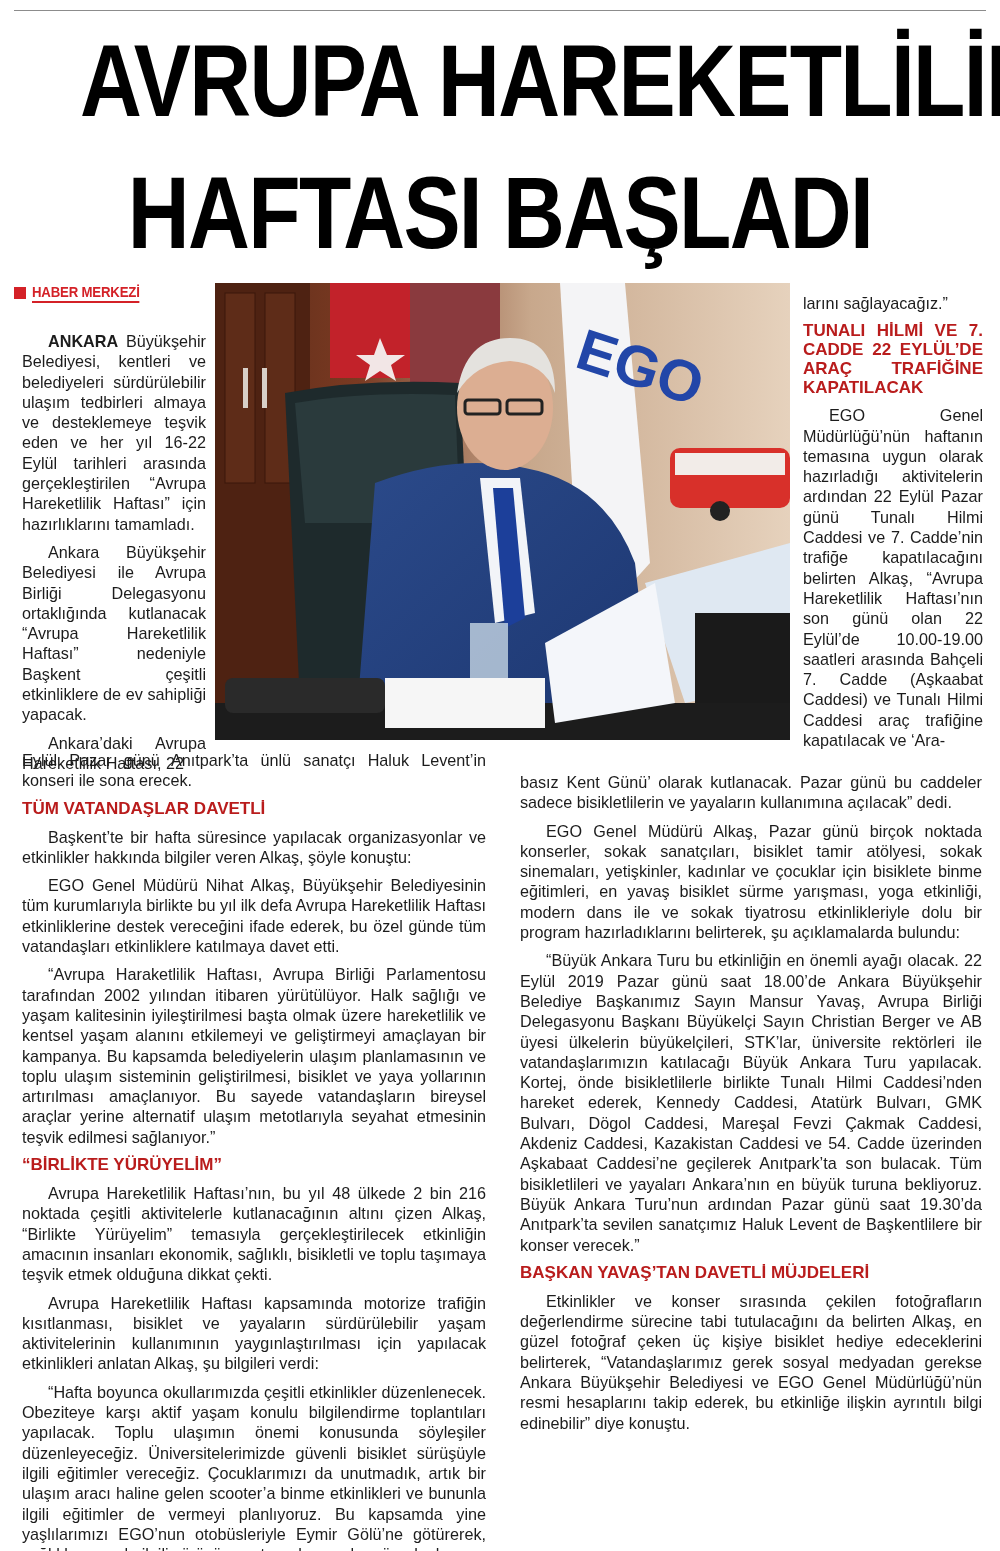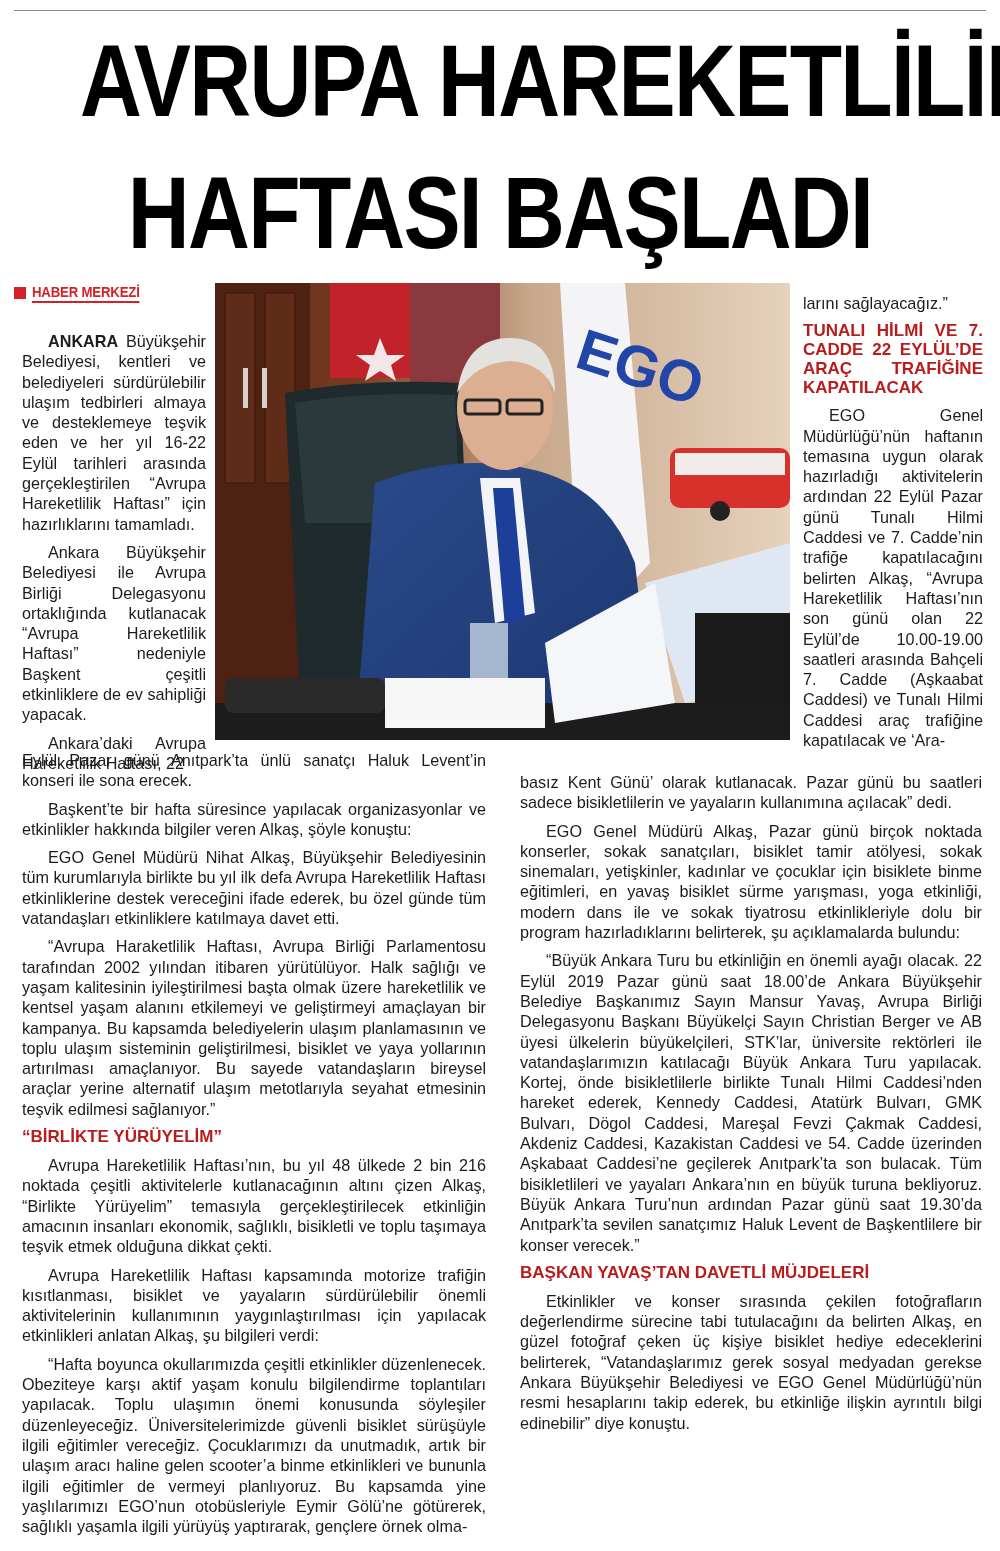--- a/index.html
+++ b/index.html
@@ -99,34 +99,35 @@
 </div>
 
 <div class="col-left-narrow body-text">
   <p><span class="lead">ANKARA</span><span> Büyükşehir Belediyesi, kentleri ve belediyeleri sürdürülebilir ulaşım tedbirleri almaya ve desteklemeye teşvik eden ve her yıl 16-22 Eylül tarihleri arasında gerçekleştirilen “Avrupa Hareketlilik Haftası” için hazırlıklarını tamamladı.</span></p>
   <p>Ankara Büyükşehir Belediyesi ile Avrupa Birliği Delegasyonu ortaklığında kutlanacak “Avrupa Hareketlilik Haftası” nedeniyle Başkent çeşitli etkinliklere de ev sahipliği yapacak.</p>
   <p>Ankara’daki Avrupa Hareketlilik Haftası, 22</p>
 </div>
 
 <div class="col-left-wide body-text">
   <p class="noindent">Eylül Pazar günü Anıtpark’ta ünlü sanatçı Haluk Levent’in konseri ile sona erecek.</p>
+  <p class="sub">TÜM VATANDAŞLAR DAVETLİ</p>
   <p>Başkent’te bir hafta süresince yapılacak organizasyonlar ve etkinlikler hakkında bilgiler veren Alkaş, şöyle konuştu:</p>
   <p>EGO Genel Müdürü Nihat Alkaş, Büyükşehir Belediyesinin tüm kurumlarıyla birlikte bu yıl ilk defa Avrupa Hareketlilik Haftası etkinliklerine destek vereceğini ifade ederek, bu özel günde tüm vatandaşları etkinliklere katılmaya davet etti.</p>
   <p>“Avrupa Haraketlilik Haftası, Avrupa Birliği Parlamentosu tarafından 2002 yılından itibaren yürütülüyor. Halk sağlığı ve yaşam kalitesinin iyileştirilmesi başta olmak üzere hareketlilik ve kentsel yaşam alanını etkilemeyi ve geliştirmeyi amaçlayan bir kampanya. Bu kapsamda belediyelerin ulaşım planlamasının ve toplu ulaşım sisteminin geliştirilmesi, bisiklet ve yaya yollarının artırılması amaçlanıyor. Bu sayede vatandaşların bireysel araçlar yerine alternatif ulaşım metotlarıyla seyahat etmesinin teşvik edilmesi sağlanıyor.”</p>
   <p class="sub">“BİRLİKTE YÜRÜYELİM”</p>
   <p>Avrupa Hareketlilik Haftası’nın, bu yıl 48 ülkede 2 bin 216 noktada çeşitli aktivitelerle kutlanacağının altını çizen Alkaş, “Birlikte Yürüyelim” temasıyla gerçekleştirilecek etkinliğin amacının insanları ekonomik, sağlıklı, bisikletli ve toplu taşımaya teşvik etmek olduğuna dikkat çekti.</p>
-  <p>Avrupa Hareketlilik Haftası kapsamında motorize trafiğin kısıtlanması, bisiklet ve yayaların sürdürülebilir önemli aktivitelerinin kullanımının yaygınlaştırılması için yapılacak etkinlikleri anlatan Alkaş, şu bilgileri verdi:</p>
+  <p>Avrupa Hareketlilik Haftası kapsamında motorize trafiğin kısıtlanması, bisiklet ve yayaların sürdürülebilir yaşam aktivitelerinin kullanımının yaygınlaştırılması için yapılacak etkinlikleri anlatan Alkaş, şu bilgileri verdi:</p>
   <p>“Hafta boyunca okullarımızda çeşitli etkinlikler düzenlenecek. Obeziteye karşı aktif yaşam konulu bilgilendirme toplantıları yapılacak. Toplu ulaşımın önemi konusunda söyleşiler düzenleyeceğiz. Üniversitelerimizde güvenli bisiklet sürüşüyle ilgili eğitimler vereceğiz. Çocuklarımızı da unutmadık, artık bir ulaşım aracı haline gelen scooter’a binme etkinlikleri ve bununla ilgili eğitimler de vermeyi planlıyoruz. Bu kapsamda yine yaşlılarımızı EGO’nun otobüsleriyle Eymir Gölü’ne götürerek, sağlıklı yaşamla ilgili yürüyüş yaptırarak, gençlere örnek olma-</p>
 </div>
 
 <div class="col-right-narrow body-text">
   <p class="noindent">larını sağlayacağız.”</p>
   <p class="sub sub-narrow">TUNALI HİLMİ VE 7. CADDE 22 EYLÜL’DE ARAÇ TRAFİĞİNE KAPATILACAK</p>
   <p>EGO Genel Müdürlüğü’nün haftanın temasına uygun olarak hazırladığı aktivitelerin ardından 22 Eylül Pazar günü Tunalı Hilmi Caddesi ve 7. Cadde’nin trafiğe kapatılacağını belirten Alkaş, “Avrupa Hareketlilik Haftası’nın son günü olan 22 Eylül’de 10.00-19.00 saatleri arasında Bahçeli 7. Cadde (Aşkaabat Caddesi) ve Tunalı Hilmi Caddesi araç trafiğine kapatılacak ve ‘Ara-</p>
 </div>
 
 <div class="col-right-wide body-text">
-  <p class="noindent">basız Kent Günü’ olarak kutlanacak. Pazar günü bu saatleri sadece bisikletlilerin ve yayaların kullanımına açılacak” dedi.</p>
+  <p class="noindent">basız Kent Günü’ olarak kutlanacak. Pazar günü bu caddeler sadece bisikletlilerin ve yayaların kullanımına açılacak” dedi.</p>
   <p>EGO Genel Müdürü Alkaş, Pazar günü birçok noktada konserler, sokak sanatçıları, bisiklet tamir atölyesi, sokak sinemaları, yetişkinler, kadınlar ve çocuklar için bisiklete binme eğitimleri, en yavaş bisiklet sürme yarışması, yoga etkinliği, modern dans ile ve sokak tiyatrosu etkinlikleriyle dolu bir program hazırladıklarını belirterek, şu açıklamalarda bulundu:</p>
   <p>“Büyük Ankara Turu bu etkinliğin en önemli ayağı olacak. 22 Eylül 2019 Pazar günü saat 18.00’de Ankara Büyükşehir Belediye Başkanımız Sayın Mansur Yavaş, Avrupa Birliği Delegasyonu Başkanı Büyükelçi Sayın Christian Berger ve AB üyesi ülkelerin büyükelçileri, STK’lar, üniversite rektörleri ile vatandaşlarımızın katılacağı Büyük Ankara Turu yapılacak. Kortej, önde bisikletlilerle birlikte Tunalı Hilmi Caddesi’nden hareket ederek, Kennedy Caddesi, Atatürk Bulvarı, GMK Bulvarı, Dögol Caddesi, Mareşal Fevzi Çakmak Caddesi, Akdeniz Caddesi, Kazakistan Caddesi ve 54. Cadde üzerinden Aşkabaat Caddesi’ne geçilerek Anıtpark’ta son bulacak. Tüm bisikletlileri ve yayaları Ankara’nın en büyük turuna bekliyoruz. Büyük Ankara Turu’nun ardından Pazar günü saat 19.30’da Anıtpark’ta sevilen sanatçımız Haluk Levent de Başkentlilere bir konser verecek.”</p>
   <p class="sub">BAŞKAN YAVAŞ’TAN DAVETLİ MÜJDELERİ</p>
   <p>Etkinlikler ve konser sırasında çekilen fotoğrafların değerlendirme sürecine tabi tutulacağını da belirten Alkaş, en güzel fotoğraf çeken üç kişiye bisiklet hediye edeceklerini belirterek, “Vatandaşlarımız gerek sosyal medyadan gerekse Ankara Büyükşehir Belediyesi ve EGO Genel Müdürlüğü’nün resmi hesaplarını takip ederek, bu etkinliğe ilişkin ayrıntılı bilgi edinebilir” diye konuştu.</p>
 </div>
 
 </body></html>

